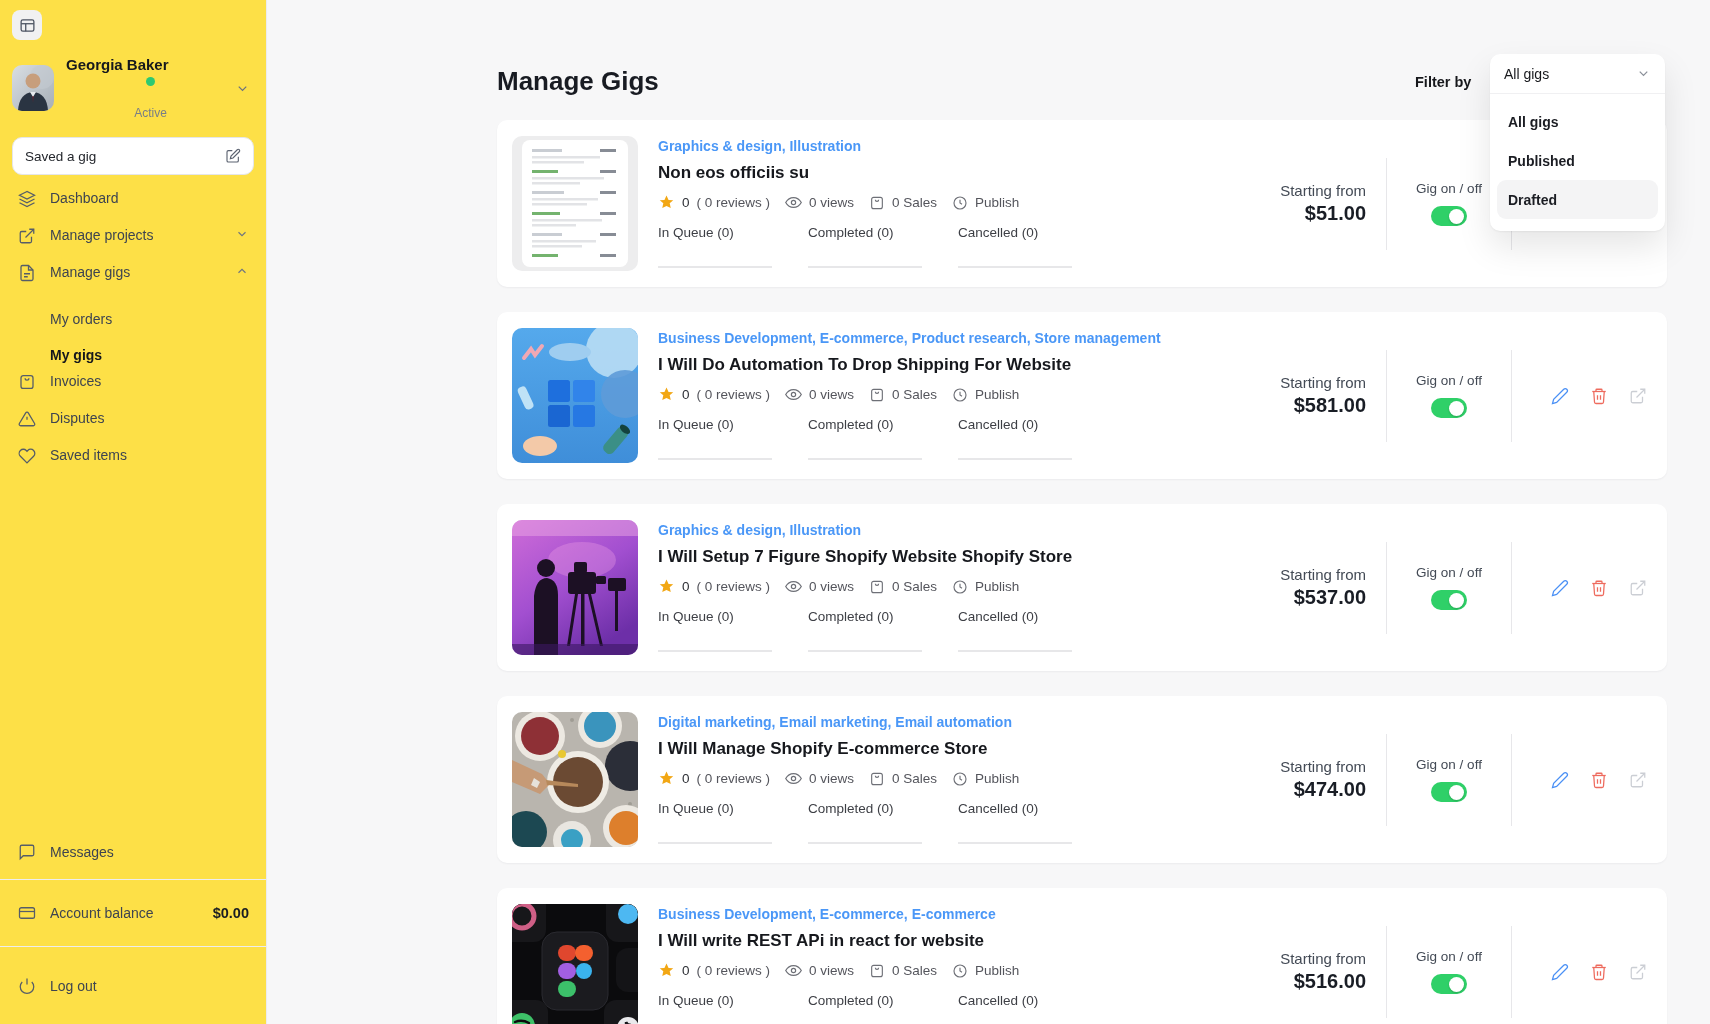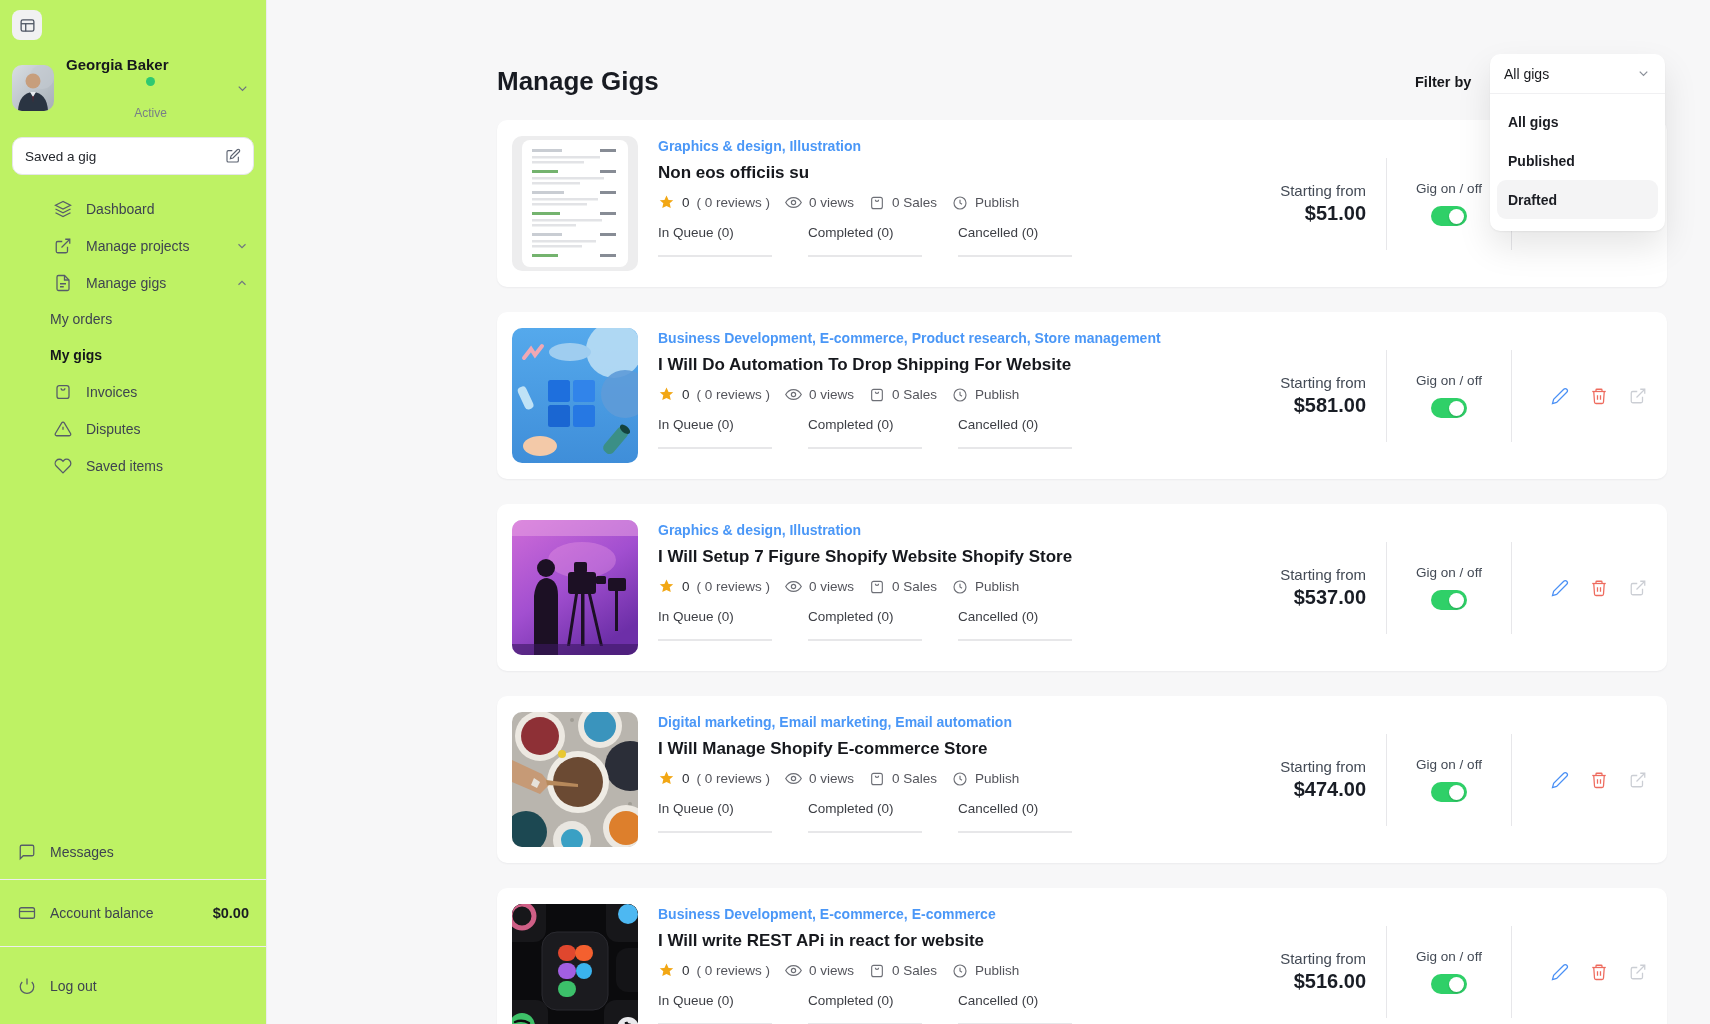--- a/index.html
+++ b/index.html
@@ -1,33 +1,33 @@
 <!DOCTYPE html>
 <html><head>
 <meta charset="utf-8">
 <style>
   * { margin:0; padding:0; box-sizing:border-box; }
   html,body { width:1710px; height:1024px; overflow:hidden; }
   body { background:#f7f7f8; font-family:"Liberation Sans", sans-serif; position:relative; color:#16181d; }
   svg { display:block; }
 
   
-  .sidebar { position:absolute; left:0; top:0; width:267px; height:1024px; background:#bef264; border-right:1px solid #ececee; }
+  .sidebar { position:absolute; left:0; top:0; width:267px; height:1024px; background:#fde047; border-right:1px solid #ececee; }
   .sb-toggle { margin:10px 0 0 12px; width:30px; height:30px; background:#f1f1f2; border-radius:8px; display:flex; align-items:center; justify-content:center; color:#4b5261; cursor:pointer; }
   .profile { display:flex; align-items:center; padding:16px 16px 0 12px; }
   .avatar { width:42px; height:46px; border-radius:10px; overflow:hidden; flex-shrink:0; }
   .p-info { margin-left:12px; flex:1; }
   .p-name { font-size:15px; font-weight:700; color:#16181d; }
   .p-status { margin-top:4px; display:flex; align-items:center; gap:20px; font-size:12px; color:#787e87;flex-direction:column; }
   .dot { width:9px; height:9px; border-radius:50%; background:#2ec971; }
   .p-chev { color:#6b7280; }
   .create-gig { margin:17px 12px 0; height:38px; border:1px solid #e5e6e9; border-radius:10px; background:#fff; display:flex; align-items:center; justify-content:space-between; padding:0 12px; font-size:13.5px; color:#23262c; cursor:pointer; }
   .create-gig .cg-icon { color:#5b6270; }
   .nav { margin-top:15px; }
-  .nav-row { height:37px; display:flex; align-items:center; gap:13px; padding:0 17px; font-size:14px; color:#3e4450; cursor:pointer;margin-left:36px; }
+  .nav-row { height:37px; display:flex; gap:13px; padding:0 17px; font-size:14px; color:#3e4450; cursor:pointer; }
   .nav-row .nicon { width:20px; color:#565d68; display:flex; justify-content:center; }
   .nav-row .nlabel { flex:1; }
   .nav-row .nchev { color:#6f7680; }
   .nav-sub { height:36px; display:flex; align-items:center; padding-left:50px; font-size:14px; color:#3e4450; cursor:pointer; }
   .nav-sub.active { font-weight:700; color:#15171c; }
   .sb-bottom { position:absolute; bottom:0; left:0; right:0; }
   .sb-row { display:flex; align-items:center; gap:13px; padding:0 17px; font-size:14px; color:#3e4450; cursor:pointer; }
   .sb-row .nicon { width:20px; color:#565d68; display:flex; justify-content:center; }
   .row-msg { height:54px; }
   .row-bal { height:67px; border-top:1px solid #ededef; }
@@ -52,21 +52,21 @@
   .thumb { width:126px; height:135px; border-radius:10px; overflow:hidden; flex-shrink:0; cursor:pointer; }
   .mid { flex:1; margin-left:20px; padding-top:2px; min-width:0; }
   .category { font-size:14px; font-weight:600; color:#4a97f7; cursor:pointer; white-space:nowrap; }
   .gig-title { margin-top:9px; font-size:17px; font-weight:700; color:#16181d; cursor:pointer; }
   .stats { margin-top:11px; display:flex; align-items:center; gap:15px; font-size:13.5px; color:#54555c; }
   .stat { display:flex; align-items:center; gap:7px; }
   .stat .sicon { color:#6e7077; display:flex; }
   .star { color:#f2a714; display:flex; }
   .rating-num { color:#2e3036; }
   .queues { margin-top:14px; display:flex; gap:36px; }
-  .queue { width:114px; font-size:13.5px; color:#3d3f45; padding-bottom:15px; border-bottom:2px solid #e7e7e9; white-space:nowrap; cursor:pointer; }
+  .queue { width:114px; font-size:13.5px; color:#3d3f45; padding-bottom:26px; border-bottom:2px solid #e7e7e9; white-space:nowrap; cursor:pointer; }
   .right { display:flex; align-items:center; flex-shrink:0; }
   .price-block { width:148px; text-align:right; }
   .starting { font-size:15px; color:#434a55; }
   .price { margin-top:3px; font-size:20px; font-weight:700; color:#191d25; }
   .vdiv { width:1px; height:92px; background:#e7e7ea; margin:0 20px; }
   .toggle-block { width:84px; text-align:center; }
   .toggle-label { font-size:13.5px; color:#434a55; white-space:nowrap; }
   .toggle { margin:10px auto 0; width:36px; height:20px; border-radius:999px; background:#2fd068; position:relative; cursor:pointer; }
   .toggle::after { content:''; position:absolute; right:3px; top:2.5px; width:15px; height:15px; border-radius:50%; background:#fff; box-shadow:0 1px 2px rgba(0,0,0,.2); }
   .actions { display:flex; align-items:center; gap:21px; margin-left:19px; }

